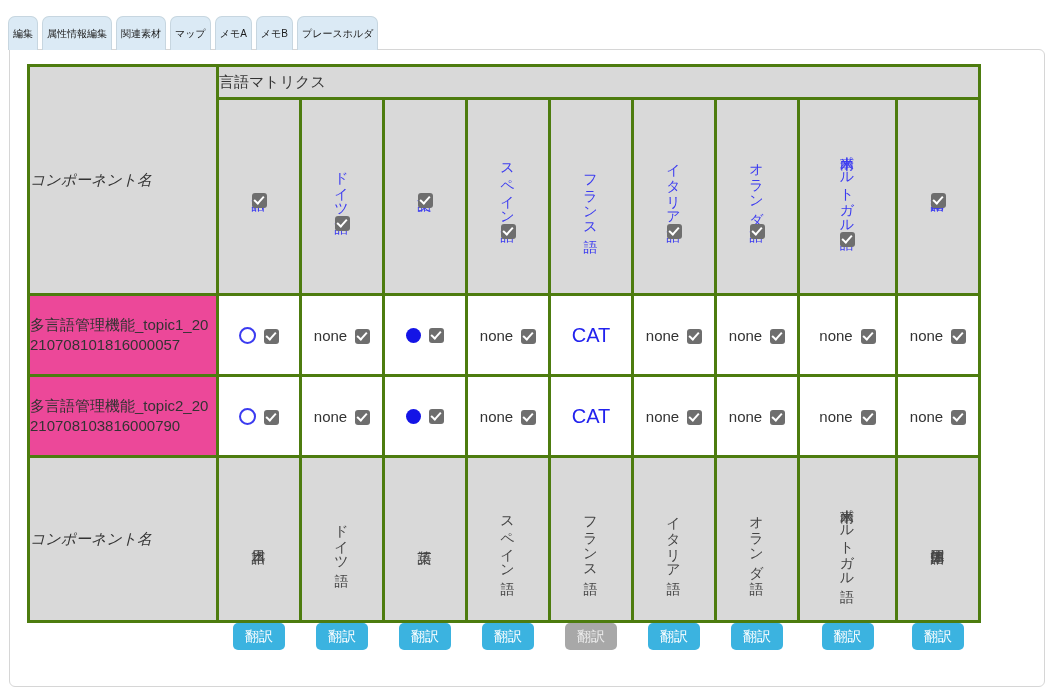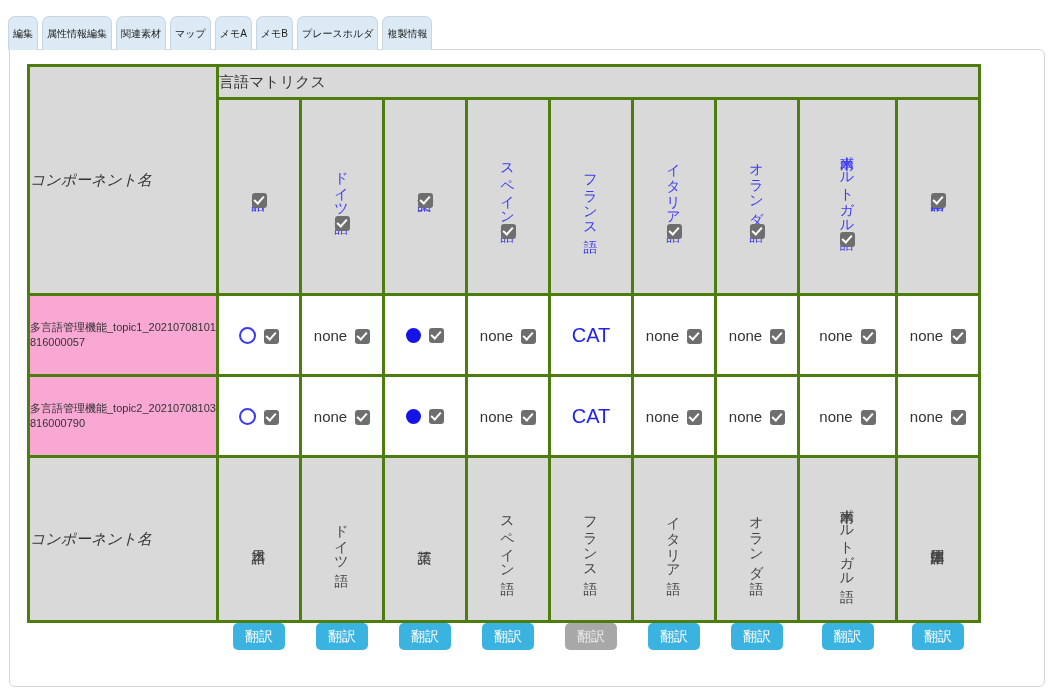--- a/index.html
+++ b/index.html
@@ -148,23 +148,23 @@
     top: 1px;
     width: 4px;
     height: 8px;
     border: solid #ffffff;
     border-width: 0 2px 2px 0;
     transform: rotate(42deg);
   }
 
   
   .row-name {
-    background: #f9a8d4;
+    background: #ec4899;
     color: #333333;
-    font-size: 11px;
+    font-size: 15px;
     padding: 8px 12px;
     line-height: 1.35;
     word-break: break-all;
     vertical-align: middle;
     text-align: left;
   }
   .cell-val {
     background: #ffffff;
     height: 78px;
     vertical-align: middle;
@@ -258,23 +258,20 @@
     </div>
     <div class="tab">
       <span>メモA</span>
     </div>
     <div class="tab">
       <span>メモB</span>
     </div>
     <div class="tab">
       <span>プレースホルダ</span>
     </div>
-    <div class="tab">
-      <span>複製情報</span>
-    </div>
   </div>
 
 <div class="panel">
   <table class="matrix">
     <tbody>
         <tr>
           <td class="cell-compname col-name" rowspan="2">コンポーネント名</td>
           <td class="cell-matrixlabel" colspan="9">言語マトリクス</td>
         </tr>
         <tr>

